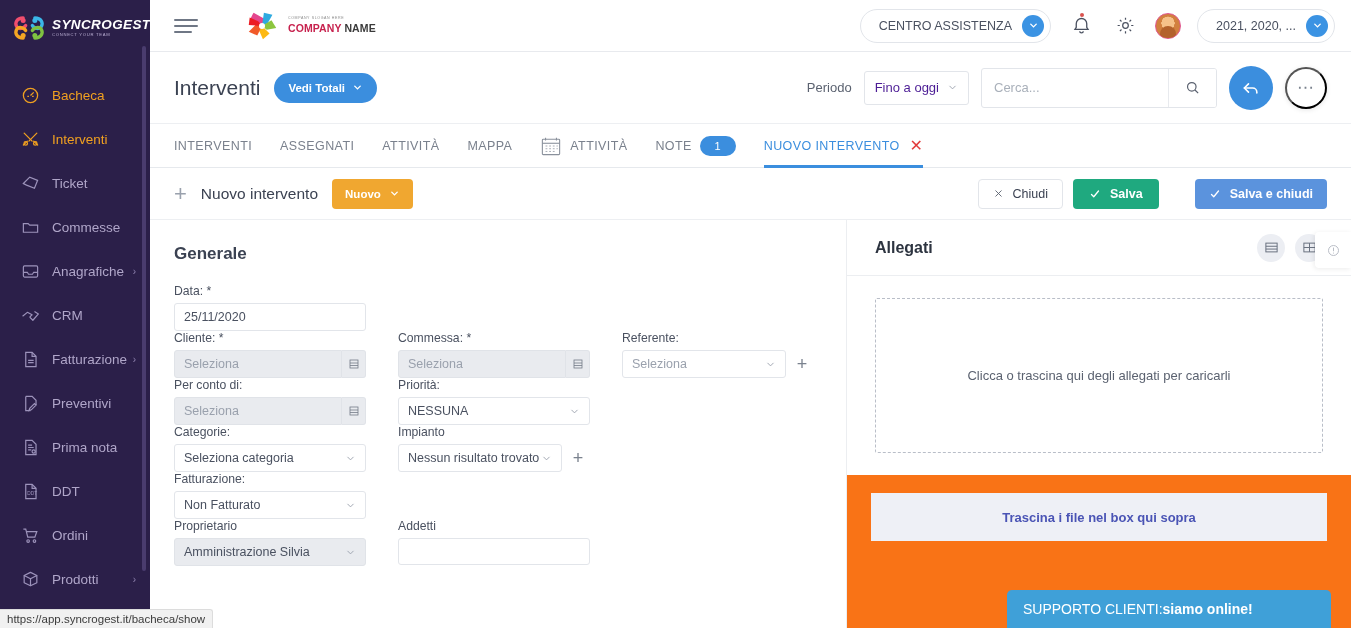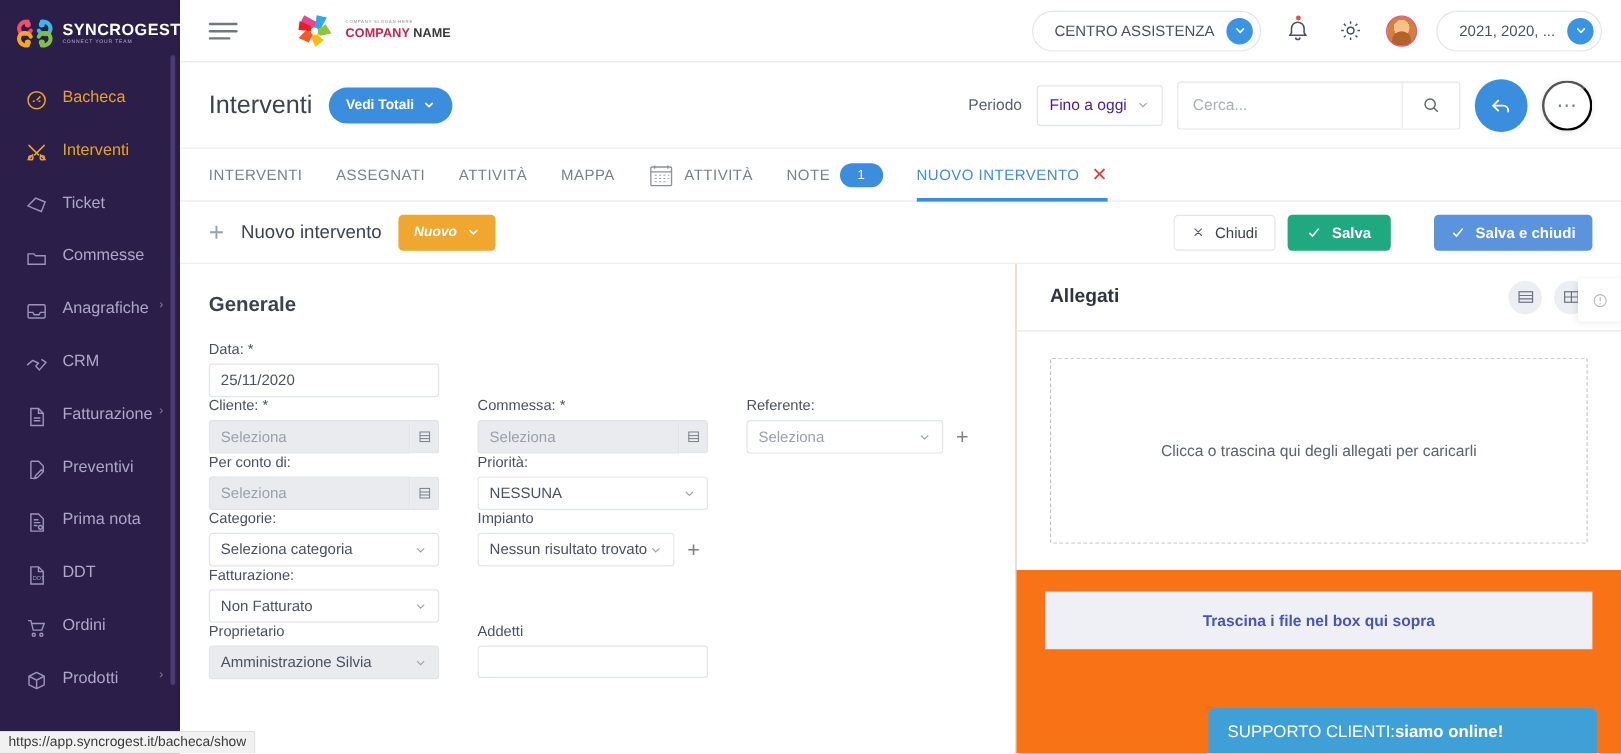--- a/index.html
+++ b/index.html
@@ -16,27 +16,27 @@
     width: 150px; height: 628px;
     background: #2b1f49;
     flex: 0 0 150px;
     position: relative;
     overflow: hidden;
   }
   .sb-logo { height: 55px; display: flex; align-items: center; padding-left: 12px; gap: 6px; }
   .sb-logo-mark { width: 34px; height: 30px; position: relative; flex: 0 0 34px; }
   .sb-logo-text { display: flex; flex-direction: column; line-height: 1; }
   .sb-logo-title {
-    color: #ffffff; font-size: 13.5px; font-weight: bold; letter-spacing: 0.4px;
+    color: #ffffff; font-size: 13.5px; font-weight: bold; letter-spacing: 0.4px; font-style: italic;
   }
   .sb-logo-sub { color: #b9aed2; font-size: 4.2px; letter-spacing: 0.7px; margin-top: 2px; }
 
   .sb-nav { padding-top: 18px; }
   .sb-item {
-    height: 44px; display: flex; align-items: flex-start; gap: 12px;
+    height: 44px; display: flex; align-items: center; gap: 12px;
     padding-left: 20px; padding-right: 10px;
     color: #b0a6c9; font-size: 13.5px; cursor: pointer; position: relative;
   }
   .sb-item .sb-ico { width: 20px; height: 20px; flex: 0 0 20px; display: flex; align-items: center; justify-content: center; }
   .sb-item .sb-ico svg { width: 19px; height: 19px; display: block; }
   .sb-item.active { color: #f0a020; }
   .sb-item.active .sb-ico svg { stroke: #f0a020; }
   .sb-label { white-space: nowrap; }
   .sb-caret { position: absolute; right: 14px; color: #8d80ad; font-size: 10px; }
   .sb-scroll {
@@ -145,21 +145,21 @@
     display: flex; align-items: center; justify-content: center; font-size: 11px; padding: 0 8px;
   }
   .tab-close { color: #e23b3b; font-size: 16px; font-weight: 300; margin-left: 2px; cursor: pointer; }
 
   
   .subhead { height: 52px; display: flex; align-items: center; padding: 0 24px; gap: 14px; border-bottom: 1px solid #edeff2; }
   .plus-ico { color: #9aa1ad; font-size: 22px; font-weight: 300; line-height: 1; cursor: pointer; }
   .sub-title { font-size: 15.5px; color: #3b4252; }
   .btn-orange {
     height: 30px; background: #f0a730; color: #fff; border-radius: 4px; border: none;
-    display: flex; align-items: center; gap: 8px; padding: 0 13px; font-size: 11.5px; font-weight: bold; cursor: pointer; font-style: italic;
+    display: flex; align-items: center; gap: 8px; padding: 0 13px; font-size: 11.5px; font-weight: bold; cursor: pointer;
   }
   .btn-orange svg { width: 11px; height: 11px; stroke: #fff; }
   .subhead-actions { margin-left: auto; display: flex; align-items: center; gap: 10px; }
   .btn-wht {
     height: 30px; border: 1px solid #e2e5ea; background: #fff; border-radius: 4px; color: #3b4252;
     display: flex; align-items: center; gap: 9px; padding: 0 14px; font-size: 12.5px; cursor: pointer;
   }
   .btn-wht svg { width: 11px; height: 11px; stroke: #5b6270; }
   .btn-green {
     height: 30px; background: #1fa97f; border: none; border-radius: 4px; color: #fff;

